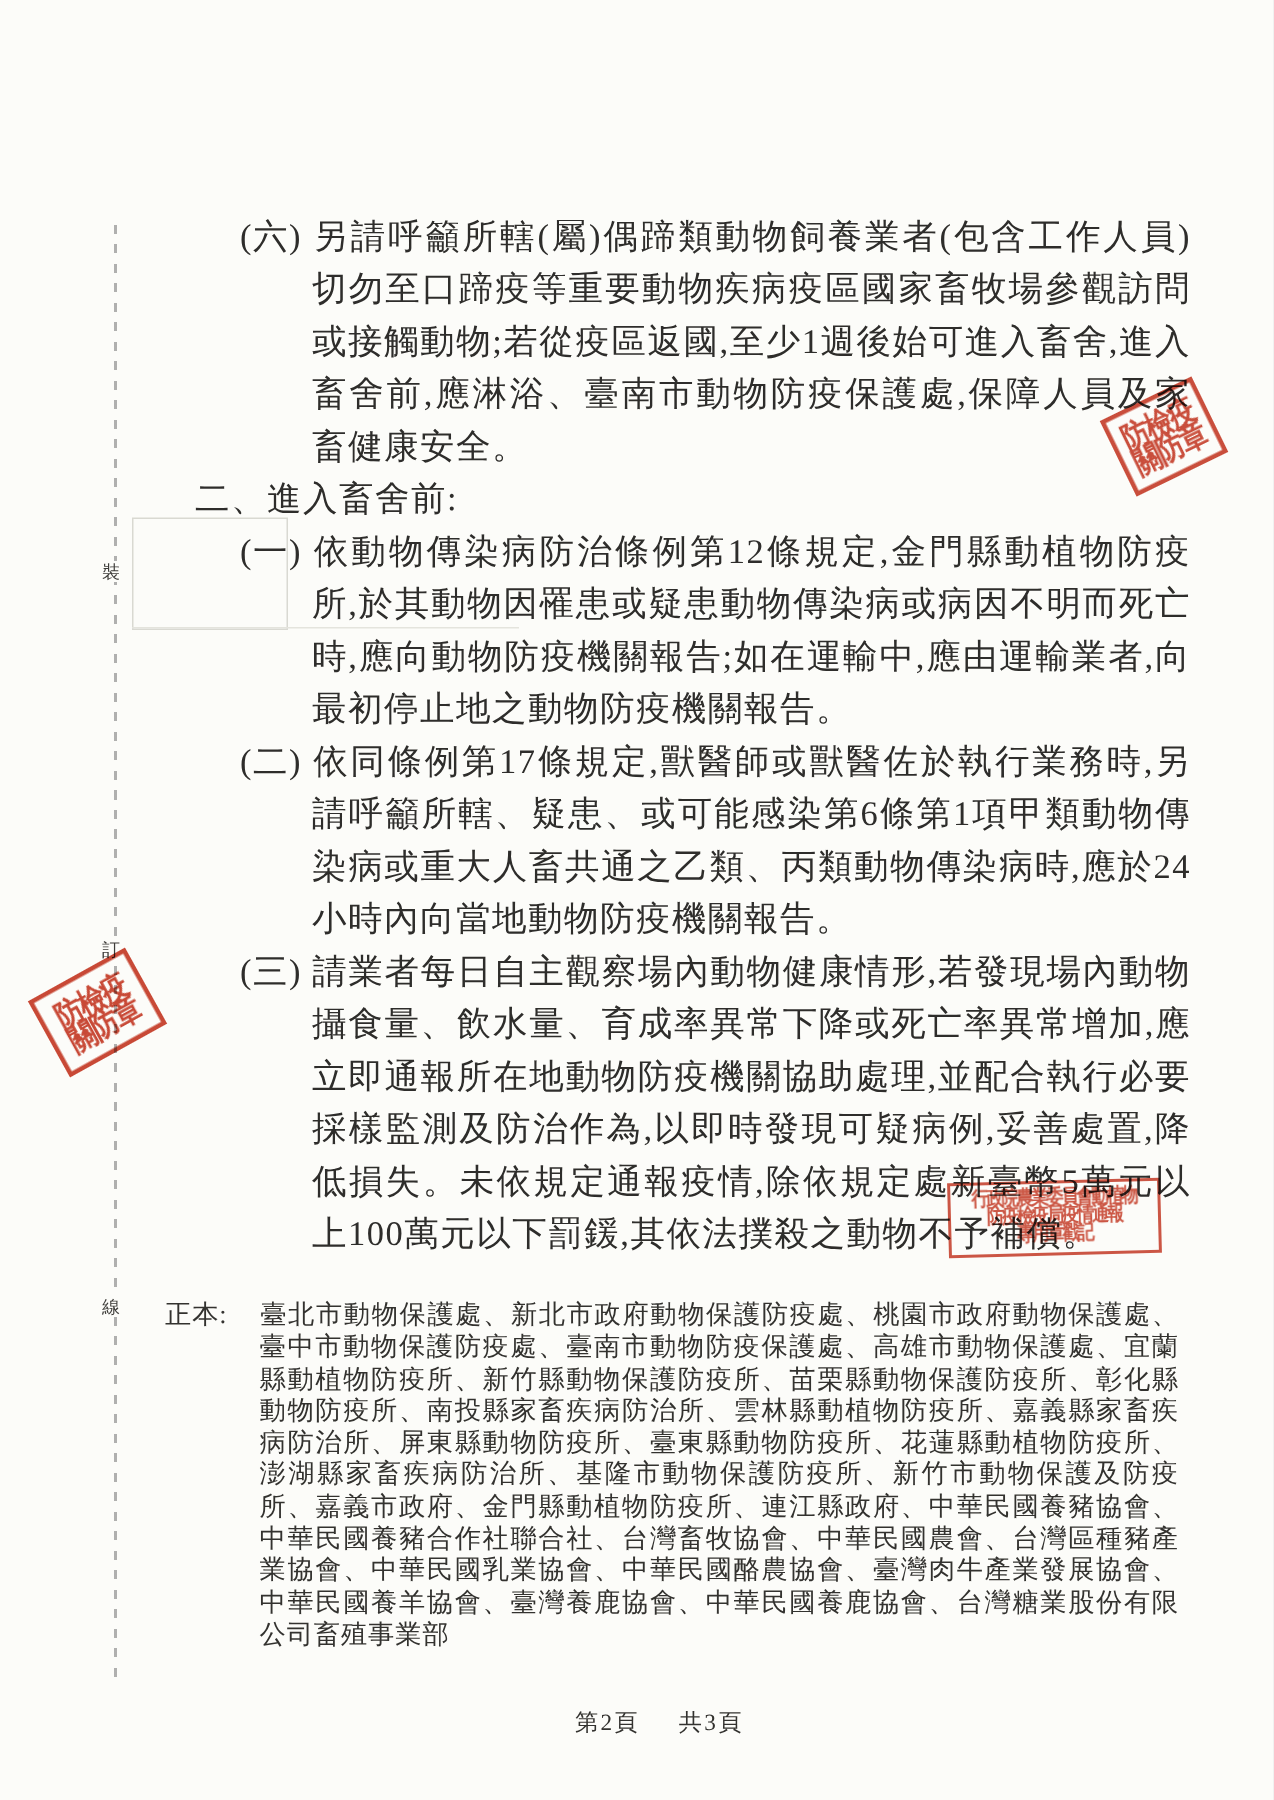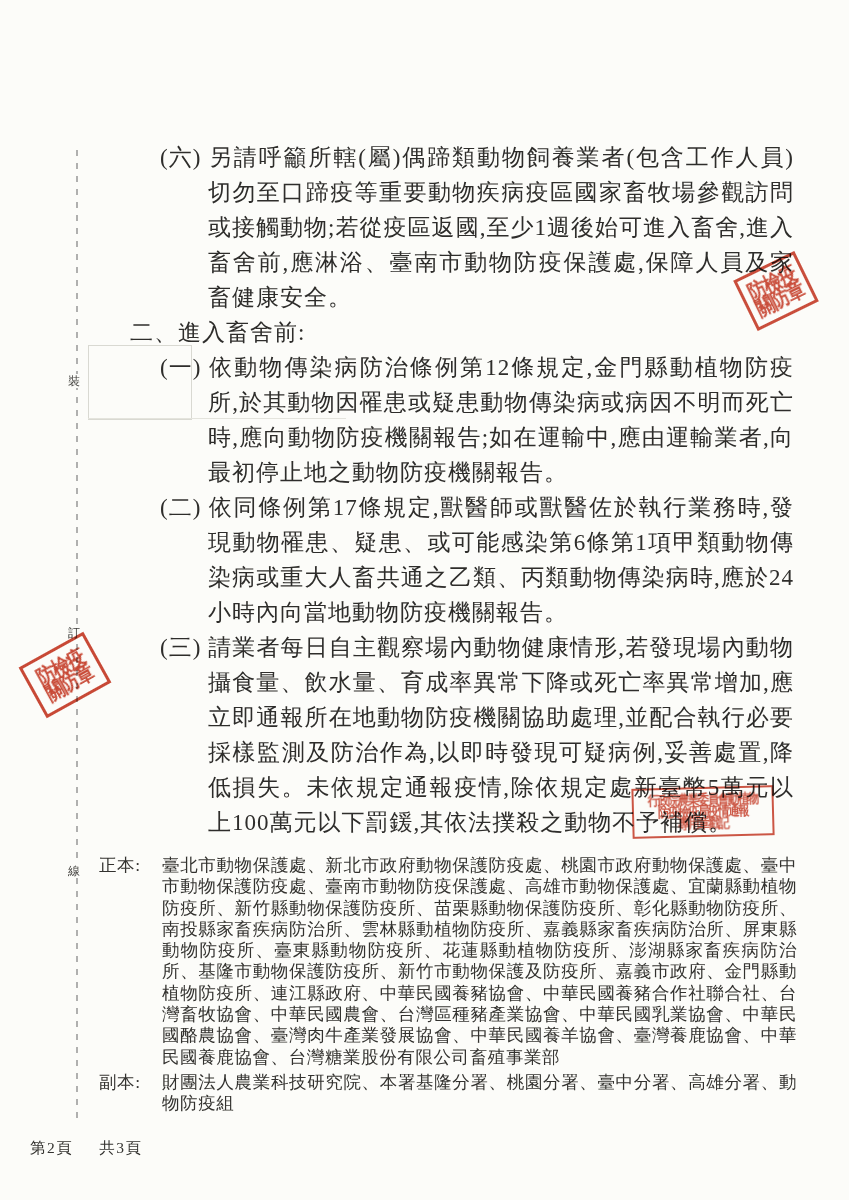--- a/index.html
+++ b/index.html
@@ -22,27 +22,27 @@
   .item{padding-left:48px;text-indent:-48px;}
   .item .label{display:inline-block;width:48px;text-indent:0;}
   .section-heading{margin-left:-30px !important;}
   
   .distribution{
     position:absolute;left:95px;top:851px;width:706px;
     font-size:17.5px;line-height:21.3px;
     text-align:justify;letter-spacing:0.6px;
     color:#33322f;
   }
-  .distribution p{margin:4px;}
+  .distribution p{margin:15px;}
   .dist-item{padding-left:63px;text-indent:-63px;}
   .dist-item .label{display:inline-block;width:63px;text-indent:0;}
   
   .page-footer{
     position:absolute;left:0;right:0;top:1138px;
-    text-align:left;font-size:15.5px;letter-spacing:1.5px;
+    text-align:center;font-size:15.5px;letter-spacing:1.5px;
     padding-left:30px;color:#33322f;
   }
   .page-footer .pageno{margin-right:26px;}
   
   .binding-line{
     position:absolute;left:76px;top:150px;width:2px;height:968px;
     background:repeating-linear-gradient(180deg,#8f8f8f 0 6px,transparent 6px 13px);
     opacity:.7;
   }
   .binding-mark{
@@ -94,33 +94,30 @@
 
   <div class="body-text">
     <p class="item">
       <span class="label">(六)</span><span>另請呼籲所轄(屬)偶蹄類動物飼養業者(包含工作人員)切勿至口蹄疫等重要動物疾病疫區國家畜牧場參觀訪問或接觸動物;若從疫區返國,至少1週後始可進入畜舍,進入畜舍前,應淋浴、臺南市動物防疫保護處,保障人員及家畜健康安全。</span>
     </p>
     <p class="section-heading">二、進入畜舍前:</p>
     <p class="item">
       <span class="label">(一)</span><span>依動物傳染病防治條例第12條規定,金門縣動植物防疫所,於其動物因罹患或疑患動物傳染病或病因不明而死亡時,應向動物防疫機關報告;如在運輸中,應由運輸業者,向最初停止地之動物防疫機關報告。</span>
     </p>
     <p class="item">
-      <span class="label">(二)</span><span>依同條例第17條規定,獸醫師或獸醫佐於執行業務時,發現動物罹患、疑患、或可能感染第6條第1項甲類動物傳染病或重大人畜共通之乙類、丙類動物傳染病時,應於24小時內向當地動物防疫機關報告。</span>
+      <span class="label">(二)</span><span>依同條例第17條規定,獸醫師或獸醫佐於執行業務時,另請呼籲所轄、疑患、或可能感染第6條第1項甲類動物傳染病或重大人畜共通之乙類、丙類動物傳染病時,應於24小時內向當地動物防疫機關報告。</span>
     </p>
     <p class="item">
       <span class="label">(三)</span><span>請業者每日自主觀察場內動物健康情形,若發現場內動物攝食量、飲水量、育成率異常下降或死亡率異常增加,應立即通報所在地動物防疫機關協助處理,並配合執行必要採樣監測及防治作為,以即時發現可疑病例,妥善處置,降低損失。未依規定通報疫情,除依規定處新臺幣5萬元以上100萬元以下罰鍰,其依法撲殺之動物不予補償。</span>
     </p>
   </div>
 
   <div class="distribution">
     <p class="dist-item">
       <span class="label">正本:</span><span>臺北市動物保護處、新北市政府動物保護防疫處、桃園市政府動物保護處、臺中市動物保護防疫處、臺南市動物防疫保護處、高雄市動物保護處、宜蘭縣動植物防疫所、新竹縣動物保護防疫所、苗栗縣動物保護防疫所、彰化縣動物防疫所、南投縣家畜疾病防治所、雲林縣動植物防疫所、嘉義縣家畜疾病防治所、屏東縣動物防疫所、臺東縣動物防疫所、花蓮縣動植物防疫所、澎湖縣家畜疾病防治所、基隆市動物保護防疫所、新竹市動物保護及防疫所、嘉義市政府、金門縣動植物防疫所、連江縣政府、中華民國養豬協會、中華民國養豬合作社聯合社、台灣畜牧協會、中華民國農會、台灣區種豬產業協會、中華民國乳業協會、中華民國酪農協會、臺灣肉牛產業發展協會、中華民國養羊協會、臺灣養鹿協會、中華民國養鹿協會、台灣糖業股份有限公司畜殖事業部</span>
-    </p>
-    <p class="dist-item">
-      <span class="label">副本:</span><span>財團法人農業科技研究院、本署基隆分署、桃園分署、臺中分署、高雄分署、動物防疫組</span>
     </p>
   </div>
 
   <div class="seal seal-right">
     <div class="row">防檢疫</div>
     <div class="row">關防章</div>
   </div>
   <div class="seal seal-left">
     <div class="row">防檢疫</div>
     <div class="row">關防章</div>

